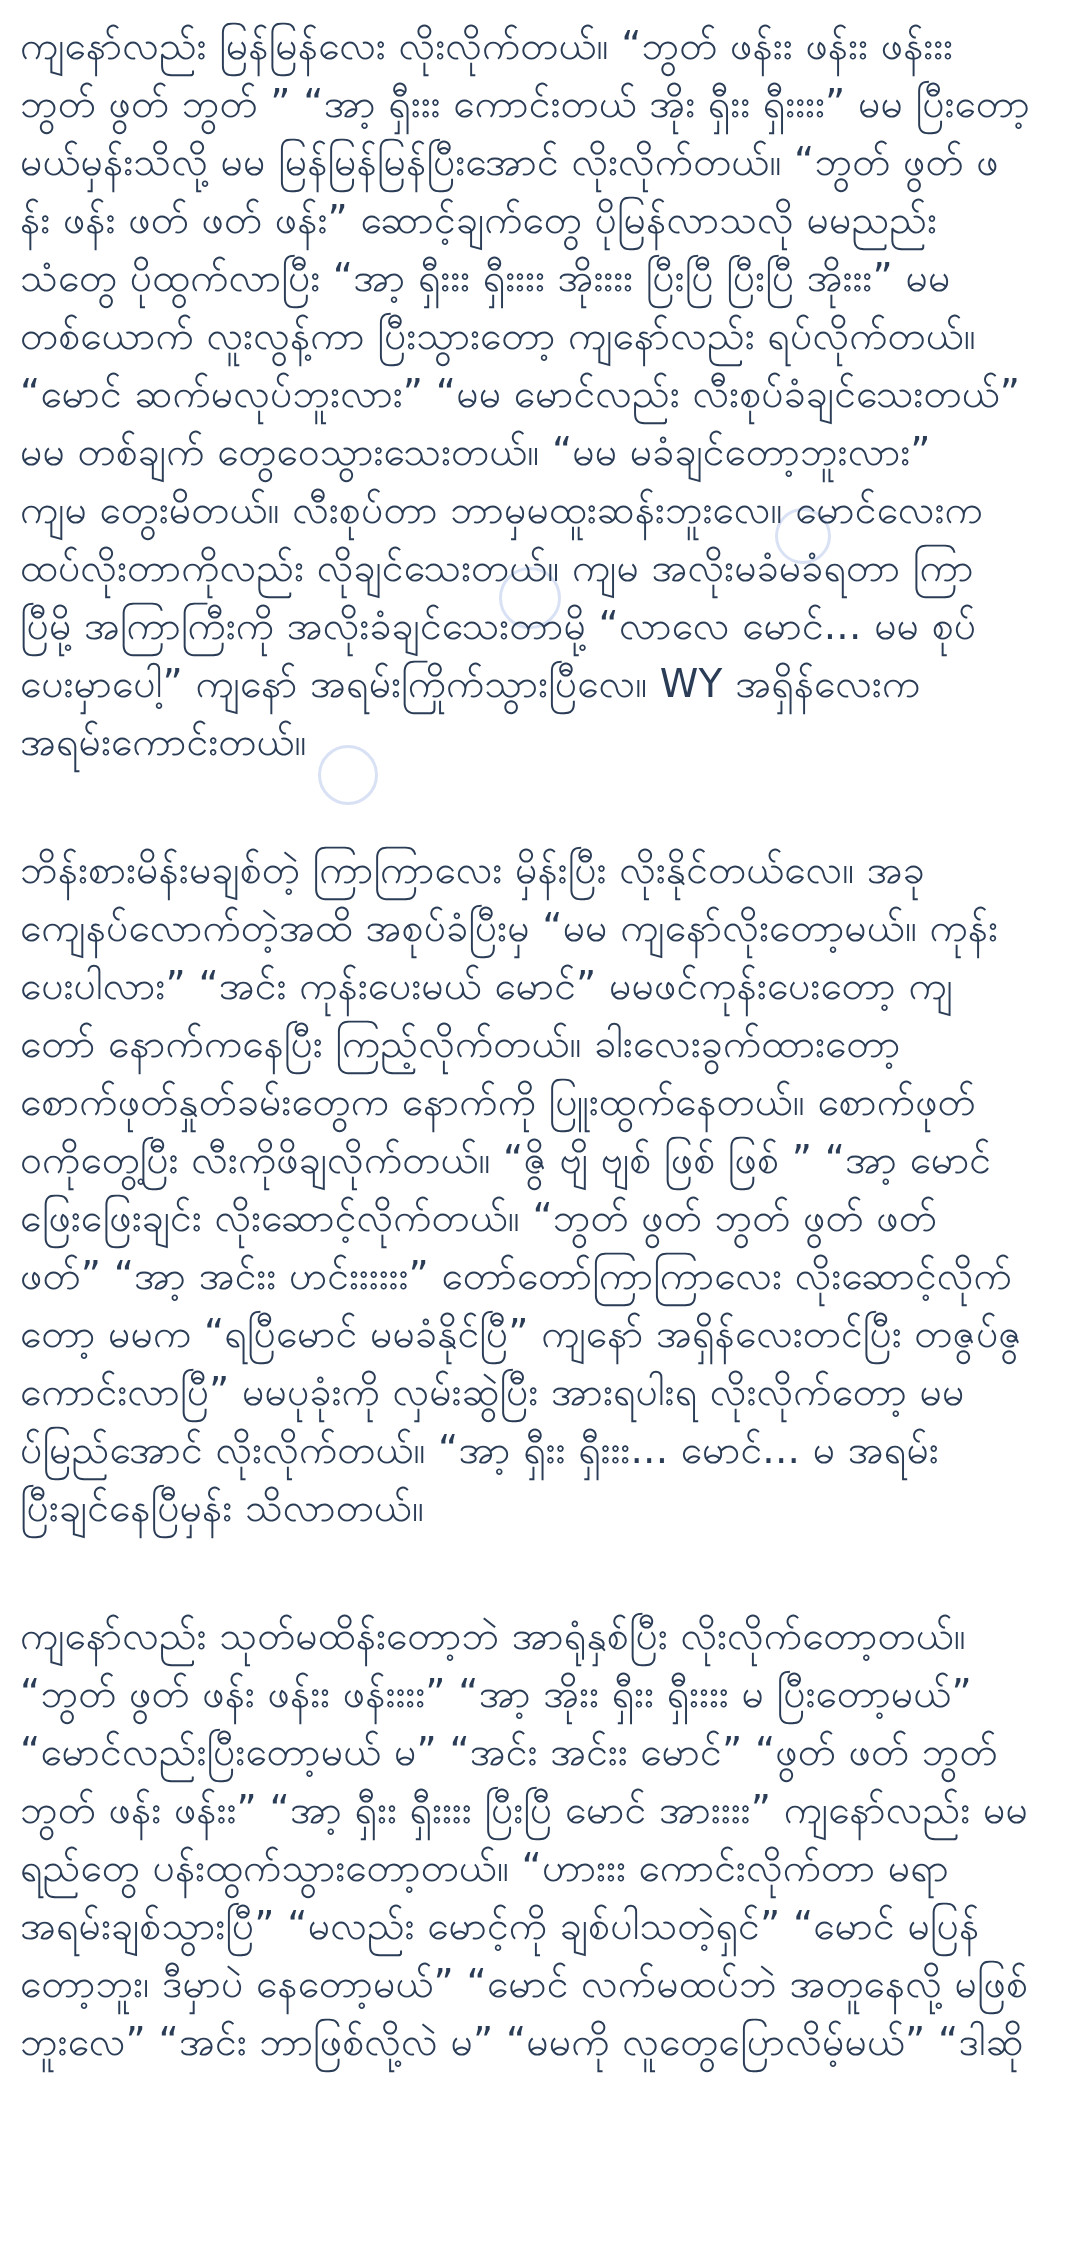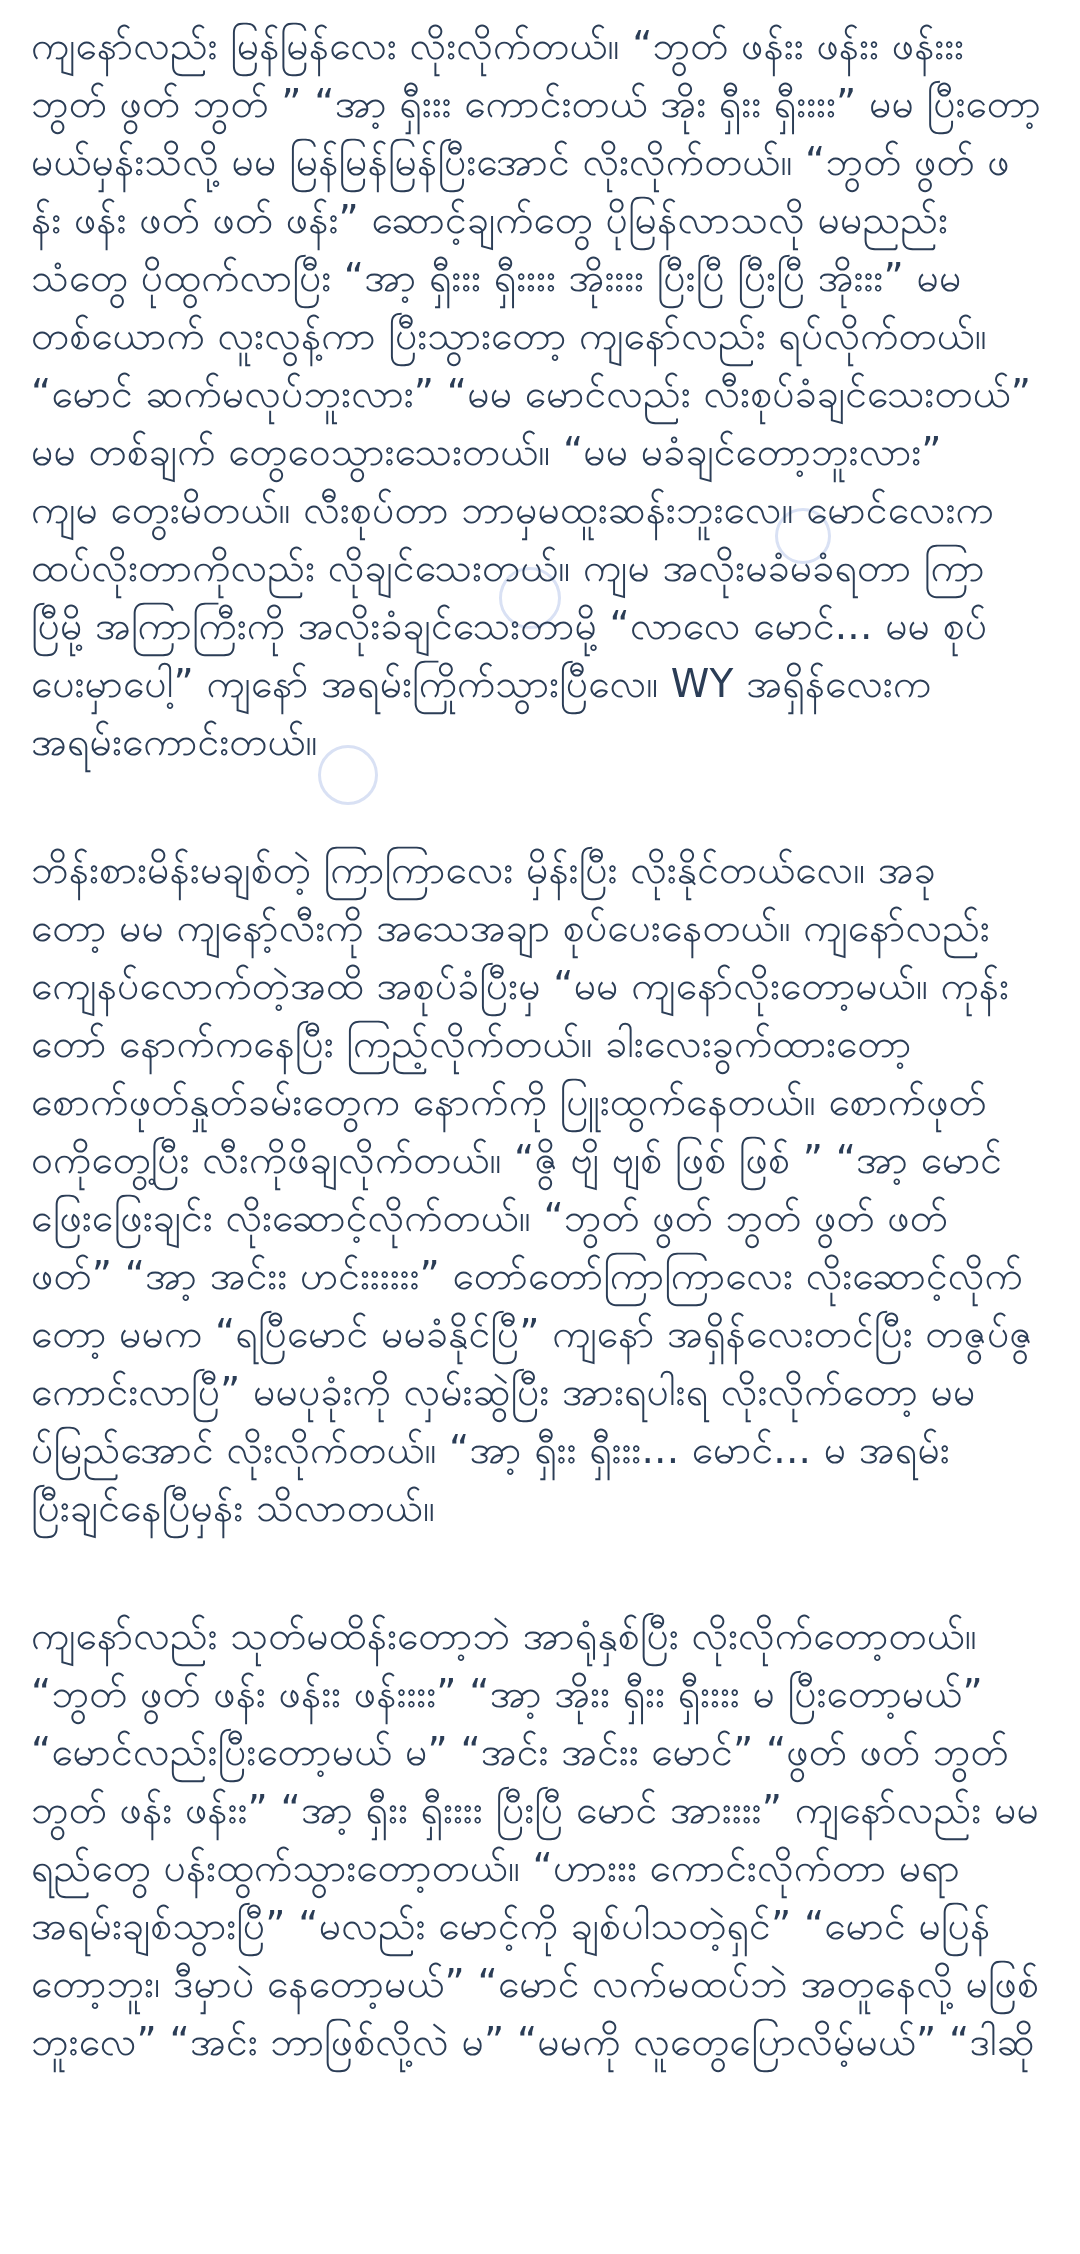--- a/index.html
+++ b/index.html
@@ -25,21 +25,21 @@
   }
   .watermark-circle {
     position: absolute;
     border-radius: 50%;
     border-style: solid;
     border-width: 3px;
     background: transparent;
   }
   .content {
     position: absolute;
-    left: 31px;
+    left: 20px;
     right: 24px;
     top: 17px;
     z-index: 1;
   }
   .paragraph {
     margin: 0 0 70px 0;
   }
   .paragraph:last-of-type {
     margin-bottom: 0;
     margin-top: 40px;
@@ -72,22 +72,22 @@
         <div class="text-line">“မောင် ဆက်မလုပ်ဘူးလား” “မမ မောင်လည်း လီးစုပ်ခံချင်သေးတယ်”</div>
         <div class="text-line">မမ တစ်ချက် တွေဝေသွားသေးတယ်။ “မမ မခံချင်တော့ဘူးလား”</div>
         <div class="text-line">ကျမ တွေးမိတယ်။ လီးစုပ်တာ ဘာမှမထူးဆန်းဘူးလေ။ မောင်လေးက</div>
         <div class="text-line">ထပ်လိုးတာကိုလည်း လိုချင်သေးတယ်။ ကျမ အလိုးမခံမခံရတာ ကြာ</div>
         <div class="text-line">ပြီမို့ အကြာကြီးကို အလိုးခံချင်သေးတာမို့ “လာလေ မောင်... မမ စုပ်</div>
         <div class="text-line">ပေးမှာပေါ့” ကျနော် အရမ်းကြိုက်သွားပြီလေ။ WY အရှိန်လေးက</div>
         <div class="text-line">အရမ်းကောင်းတယ်။</div>
       </div>
       <div class="paragraph">
         <div class="text-line">ဘိန်းစားမိန်းမချစ်တဲ့ ကြာကြာလေး မှိန်းပြီး လိုးနိုင်တယ်လေ။ အခု</div>
-        <div class="text-line">တော့ မမ ကျနော့်လီးကို အသေအချာ စုပ်ပေးနေတယ်။ ကျနော်လည်း</div>
         <div class="text-line">ကျေနပ်လောက်တဲ့အထိ အစုပ်ခံပြီးမှ “မမ ကျနော်လိုးတော့မယ်။ ကုန်း</div>
+        <div class="text-line">ပေးပါလား” “အင်း ကုန်းပေးမယ် မောင်” မမဖင်ကုန်းပေးတော့ ကျ</div>
         <div class="text-line">တော် နောက်ကနေပြီး ကြည့်လိုက်တယ်။ ခါးလေးခွက်ထားတော့</div>
         <div class="text-line">စောက်ဖုတ်နှုတ်ခမ်းတွေက နောက်ကို ပြူးထွက်နေတယ်။ စောက်ဖုတ်</div>
         <div class="text-line">ဝကိုတွေ့ပြီး လီးကိုဖိချလိုက်တယ်။ “ဇွိ ဗျိ ဗျစ် ဖြစ် ဖြစ် ” “အာ့ မောင်</div>
         <div class="text-line">ဖြေးဖြေးချင်း လိုးဆောင့်လိုက်တယ်။ “ဘွတ် ဖွတ် ဘွတ် ဖွတ် ဖတ်</div>
         <div class="text-line">ဖတ်” “အာ့ အင်းး ဟင်းးးးးး” တော်တော်ကြာကြာလေး လိုးဆောင့်လိုက်</div>
         <div class="text-line">တော့ မမက “ရပြီမောင် မမခံနိုင်ပြီ” ကျနော် အရှိန်လေးတင်ပြီး တဇွပ်ဇွ</div>
         <div class="text-line">ကောင်းလာပြီ” မမပုခုံးကို လှမ်းဆွဲပြီး အားရပါးရ လိုးလိုက်တော့ မမ</div>
         <div class="text-line">ပ်မြည်အောင် လိုးလိုက်တယ်။ “အာ့ ရှီးး ရှီးးး... မောင်... မ အရမ်း</div>
         <div class="text-line">ပြီးချင်နေပြီမှန်း သိလာတယ်။</div>
       </div>

